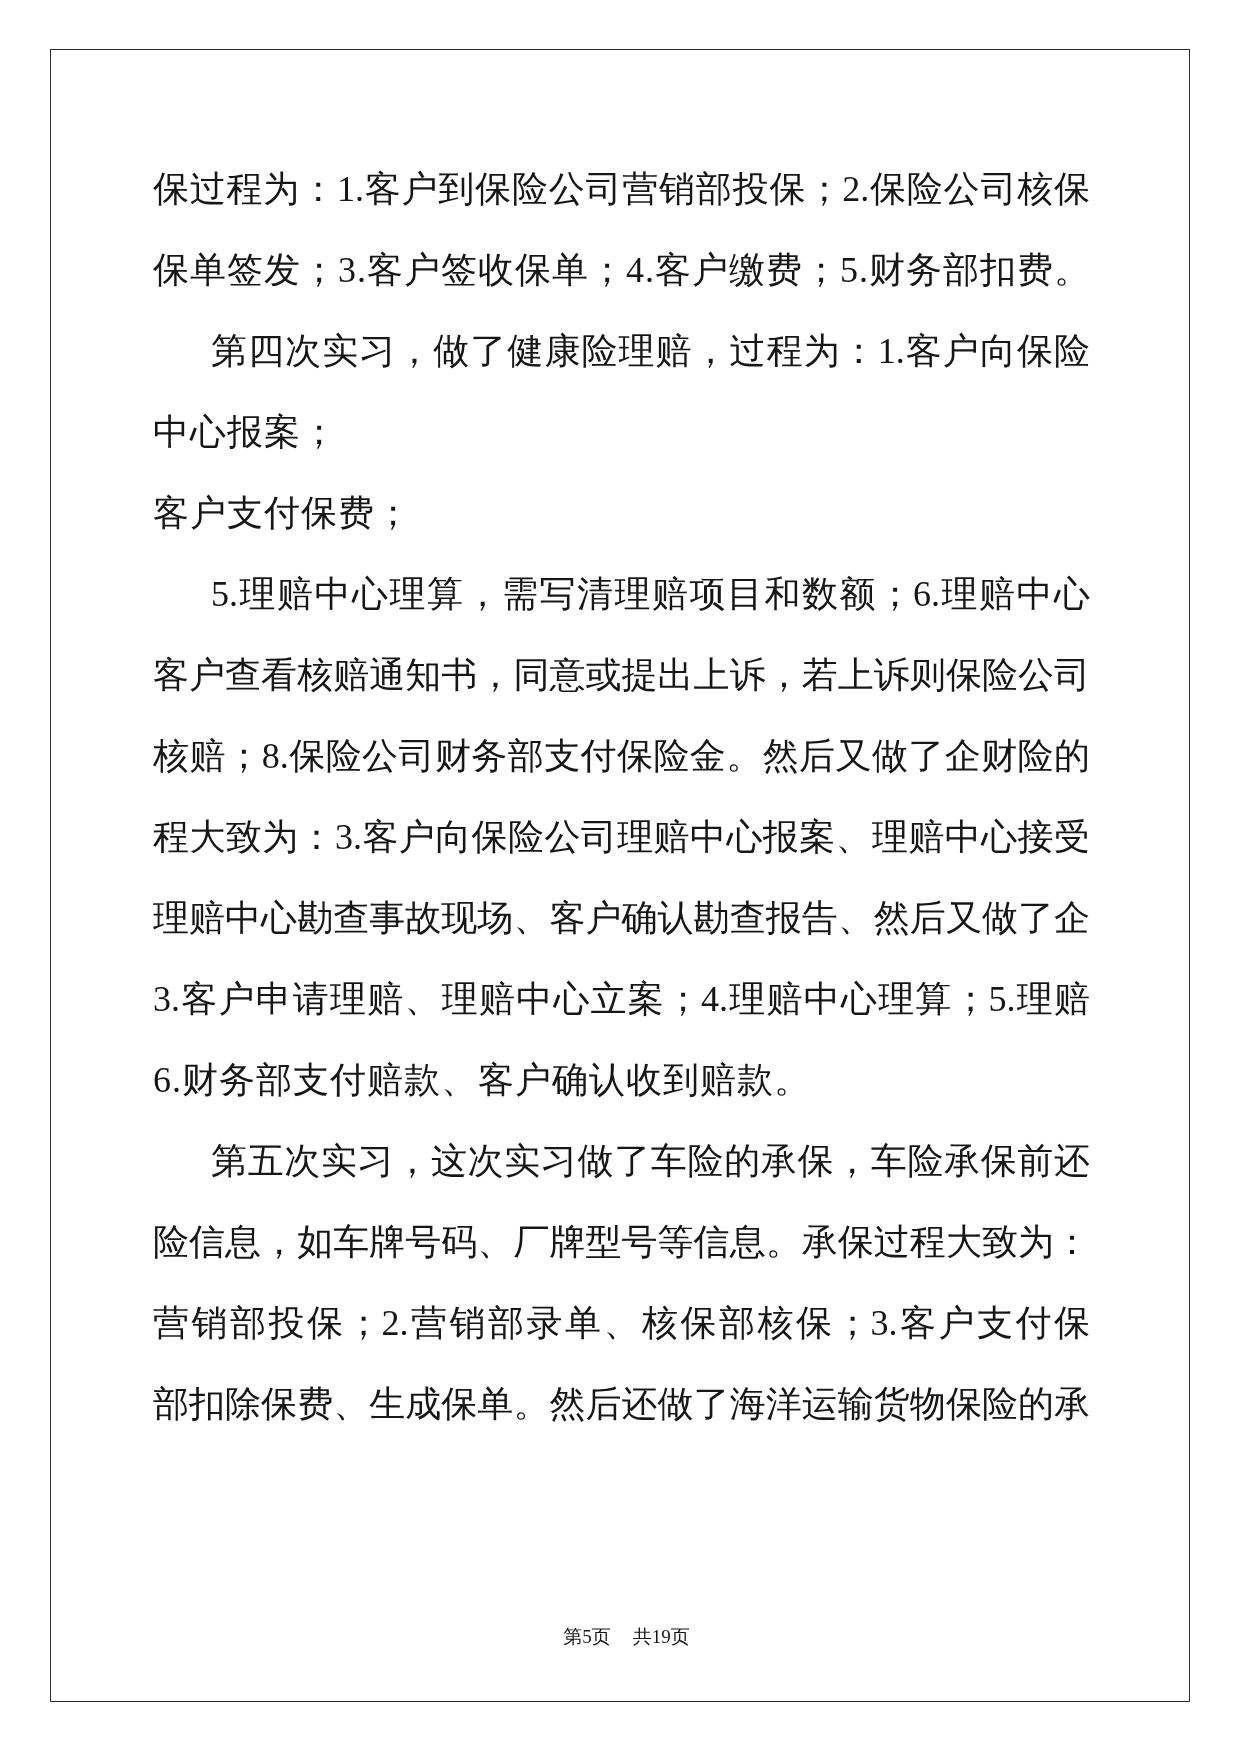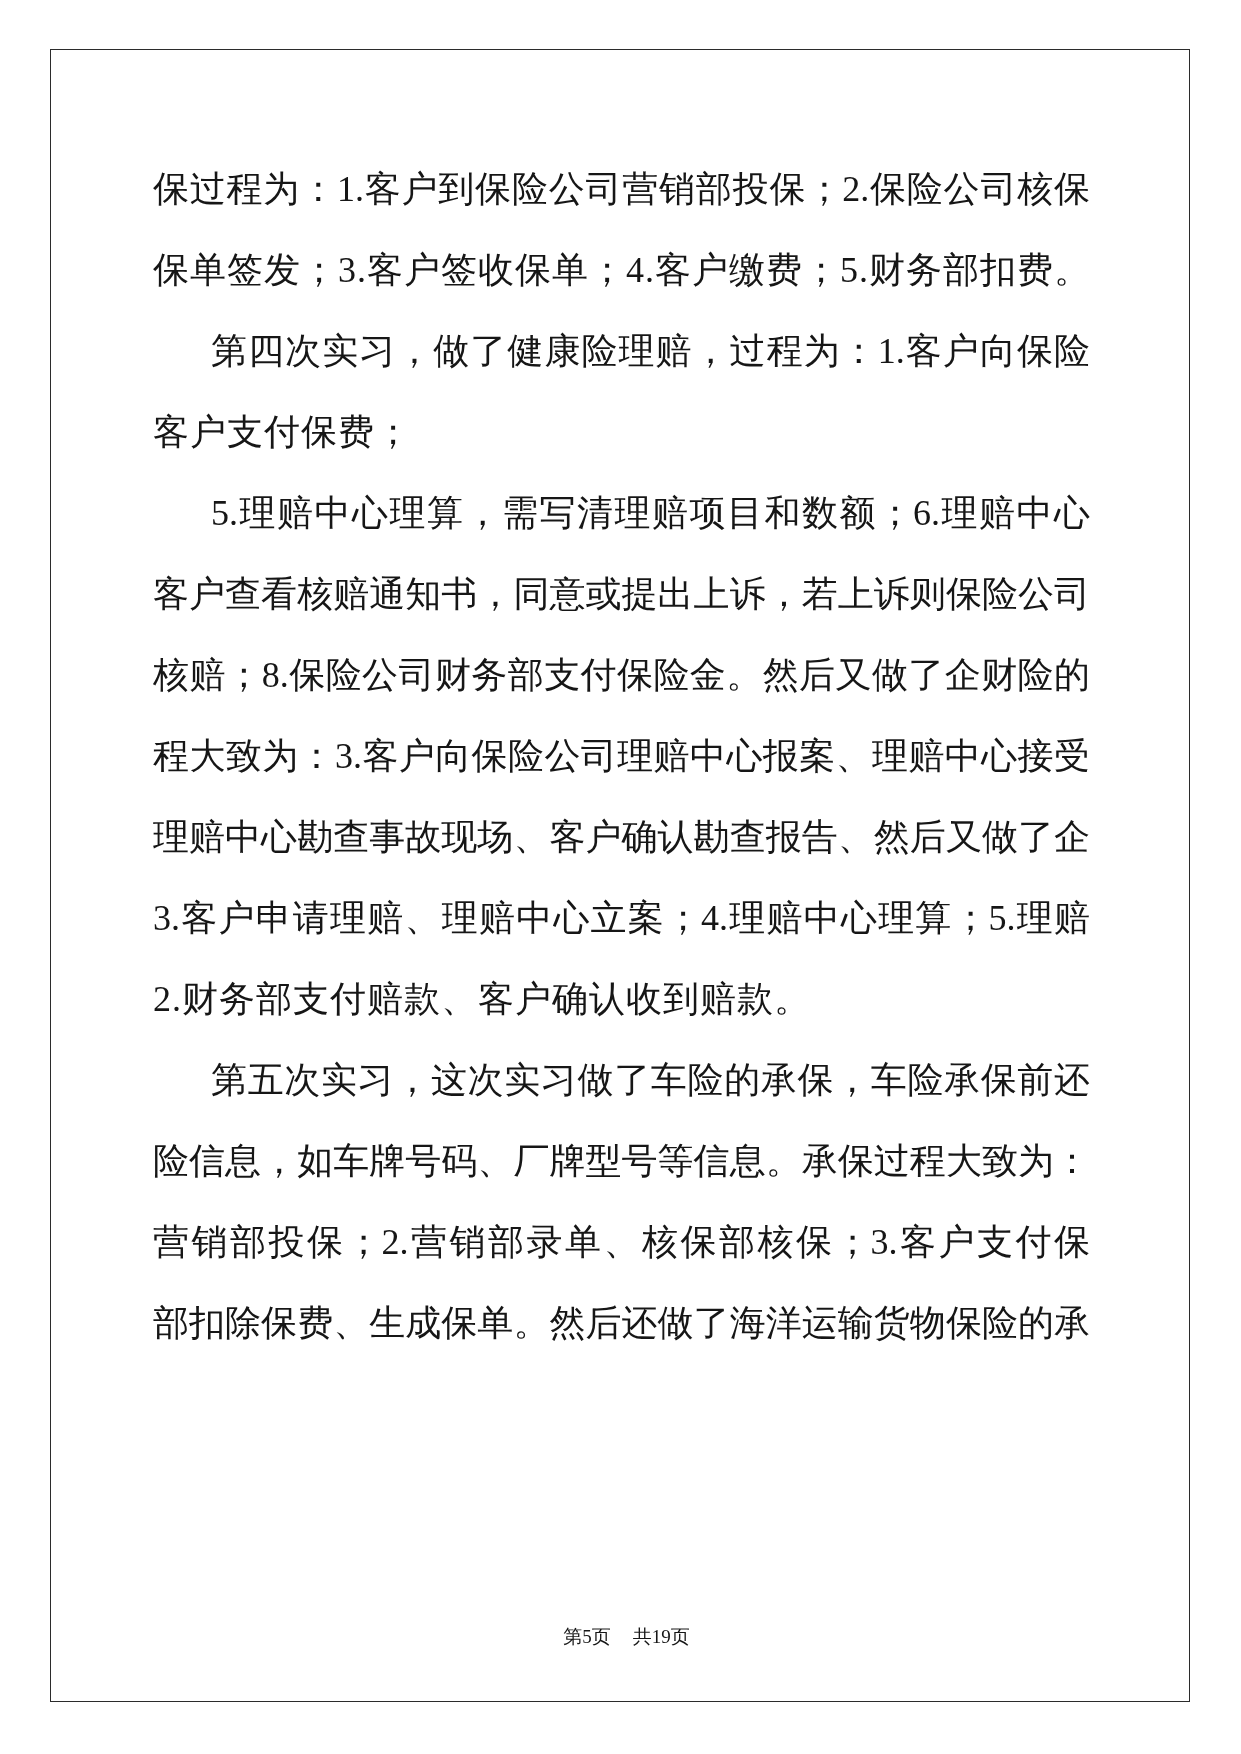--- a/index.html
+++ b/index.html
@@ -70,28 +70,29 @@
 <body>
 
 <div class="page">
   <div class="page-border"></div>
 
   <div class="doc-body">
 
   <div class="doc-line justify">保过程为：1.客户到保险公司营销部投保；2.保险公司核保部核保并</div>
       <div class="doc-line">保单签发；3.客户签收保单；4.客户缴费；5.财务部扣费。</div>
       <div class="doc-line indent justify">第四次实习，做了健康险理赔，过程为：1.客户向保险公司理赔</div>
+      <div class="doc-line">中心报案；</div>
       <div class="doc-line">客户支付保费；</div>
       <div class="doc-line indent justify">5.理赔中心理算，需写清理赔项目和数额；6.理赔中心核赔；7.</div>
       <div class="doc-line justify">客户查看核赔通知书，同意或提出上诉，若上诉则保险公司重新理算、</div>
       <div class="doc-line justify">核赔；8.保险公司财务部支付保险金。然后又做了企财险的理赔，过</div>
       <div class="doc-line justify">程大致为：3.客户向保险公司理赔中心报案、理赔中心接受报案；2.</div>
       <div class="doc-line justify">理赔中心勘查事故现场、客户确认勘查报告、然后又做了企财险的理赔；</div>
       <div class="doc-line justify">3.客户申请理赔、理赔中心立案；4.理赔中心理算；5.理赔中心核赔；</div>
-      <div class="doc-line">2.财务部支付赔款、客户确认收到赔款。</div>
+      <div class="doc-line">6.财务部支付赔款、客户确认收到赔款。</div>
       <div class="doc-line indent justify">第五次实习，这次实习做了车险的承保，车险承保前还要填写车</div>
       <div class="doc-line justify">险信息，如车牌号码、厂牌型号等信息。承保过程大致为：1.客户到</div>
       <div class="doc-line justify">营销部投保；2.营销部录单、核保部核保；3.客户支付保费；4.财务</div>
       <div class="doc-line justify">部扣除保费、生成保单。然后还做了海洋运输货物保险的承保，大致</div>
     </div>
 
   <div class="footer">
     <span>第5页</span><span class="gap"></span><span>共19页</span>
   </div>
 </div>

